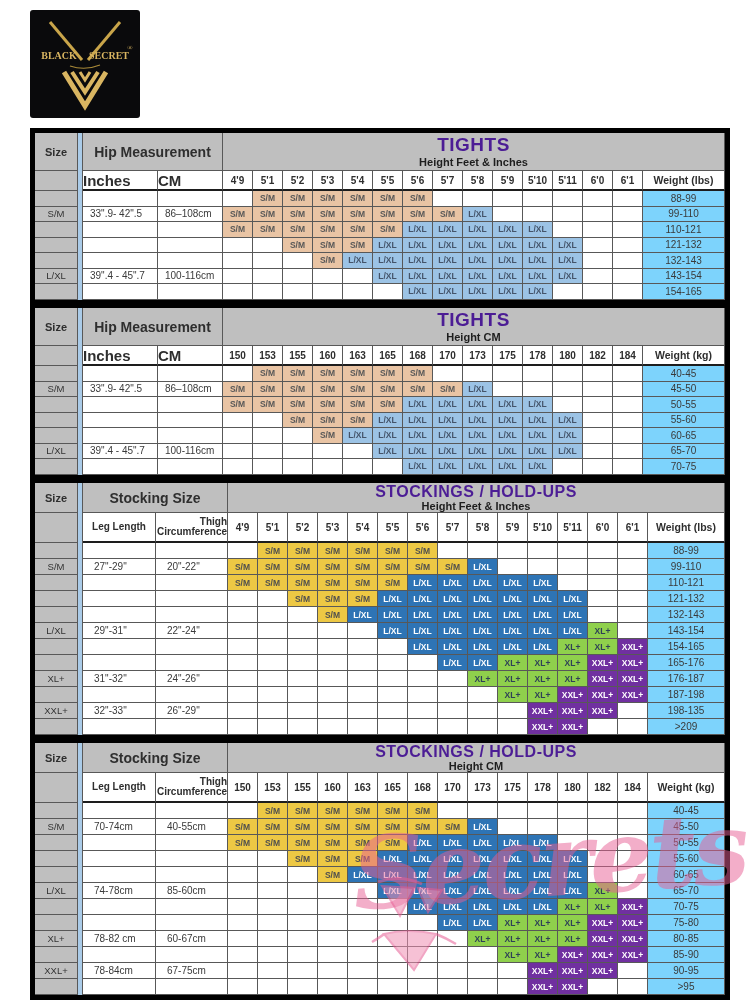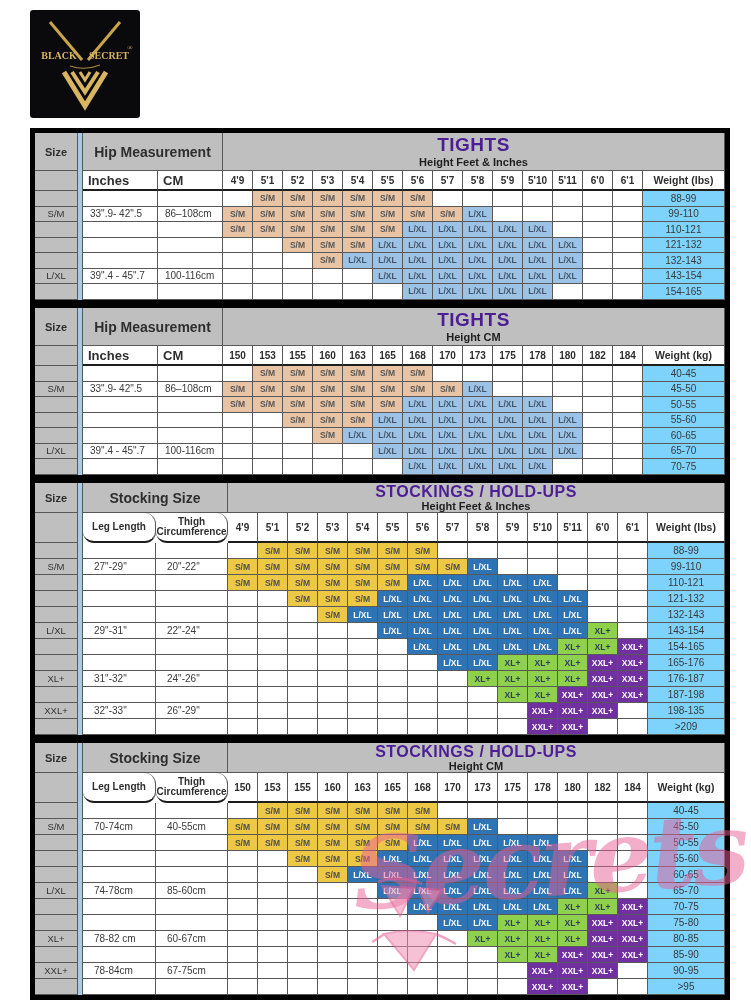--- a/index.html
+++ b/index.html
@@ -18,22 +18,22 @@
   .hdr{background:#bfbfbf;}
   .corner{font-weight:700;font-size:11px;}
   .group{font-weight:700;font-size:14px;}
   .titlecell{flex-direction:column;justify-content:center;}
   .ttl{font-weight:700;font-size:19px;letter-spacing:.5px;line-height:1.1;color:#4c1d95;}
   .stockings .ttl{font-size:16px;}
   .sub{font-weight:700;font-size:11px;line-height:1.1;color:#1e1e1e;}
   .blank{background:#bfbfbf;}
   .div{background:#aacbe8;border-bottom:0;}
   .h2{font-weight:700;font-size:10px;border-bottom:2px solid #1d1d1d;background:#fff;}
-  .tights .mhead{justify-content:flex-start;padding-left:5px;font-size:13px;}
-  .stockings .mhead{font-size:10px;line-height:1.05;text-align:center;border-radius:11px;}
+  .tights .mhead{justify-content:flex-start;font-size:15px;}
+  .stockings .mhead{font-size:10px;line-height:1.05;text-align:right;}
   .hh{font-size:10px;}
   .wh{font-size:10.5px;}
   .szcol{background:#bfbfbf;font-size:9.5px;color:#333;}
   .mcell{justify-content:flex-start;padding-left:7px;font-size:10px;color:#3a3a3a;background:#fff;}
   .stockings .mcell{padding-left:11px;}
   .empty{background:#fff;}
   .sz{font-size:8.5px;font-weight:700;}
   .tights .SM{background:#e9c4a4;color:#585858;}
   .tights .LXL{background:#9cc3e5;color:#44546a;}
   .stockings .SM{background:#edc844;color:#4f4f4f;}

